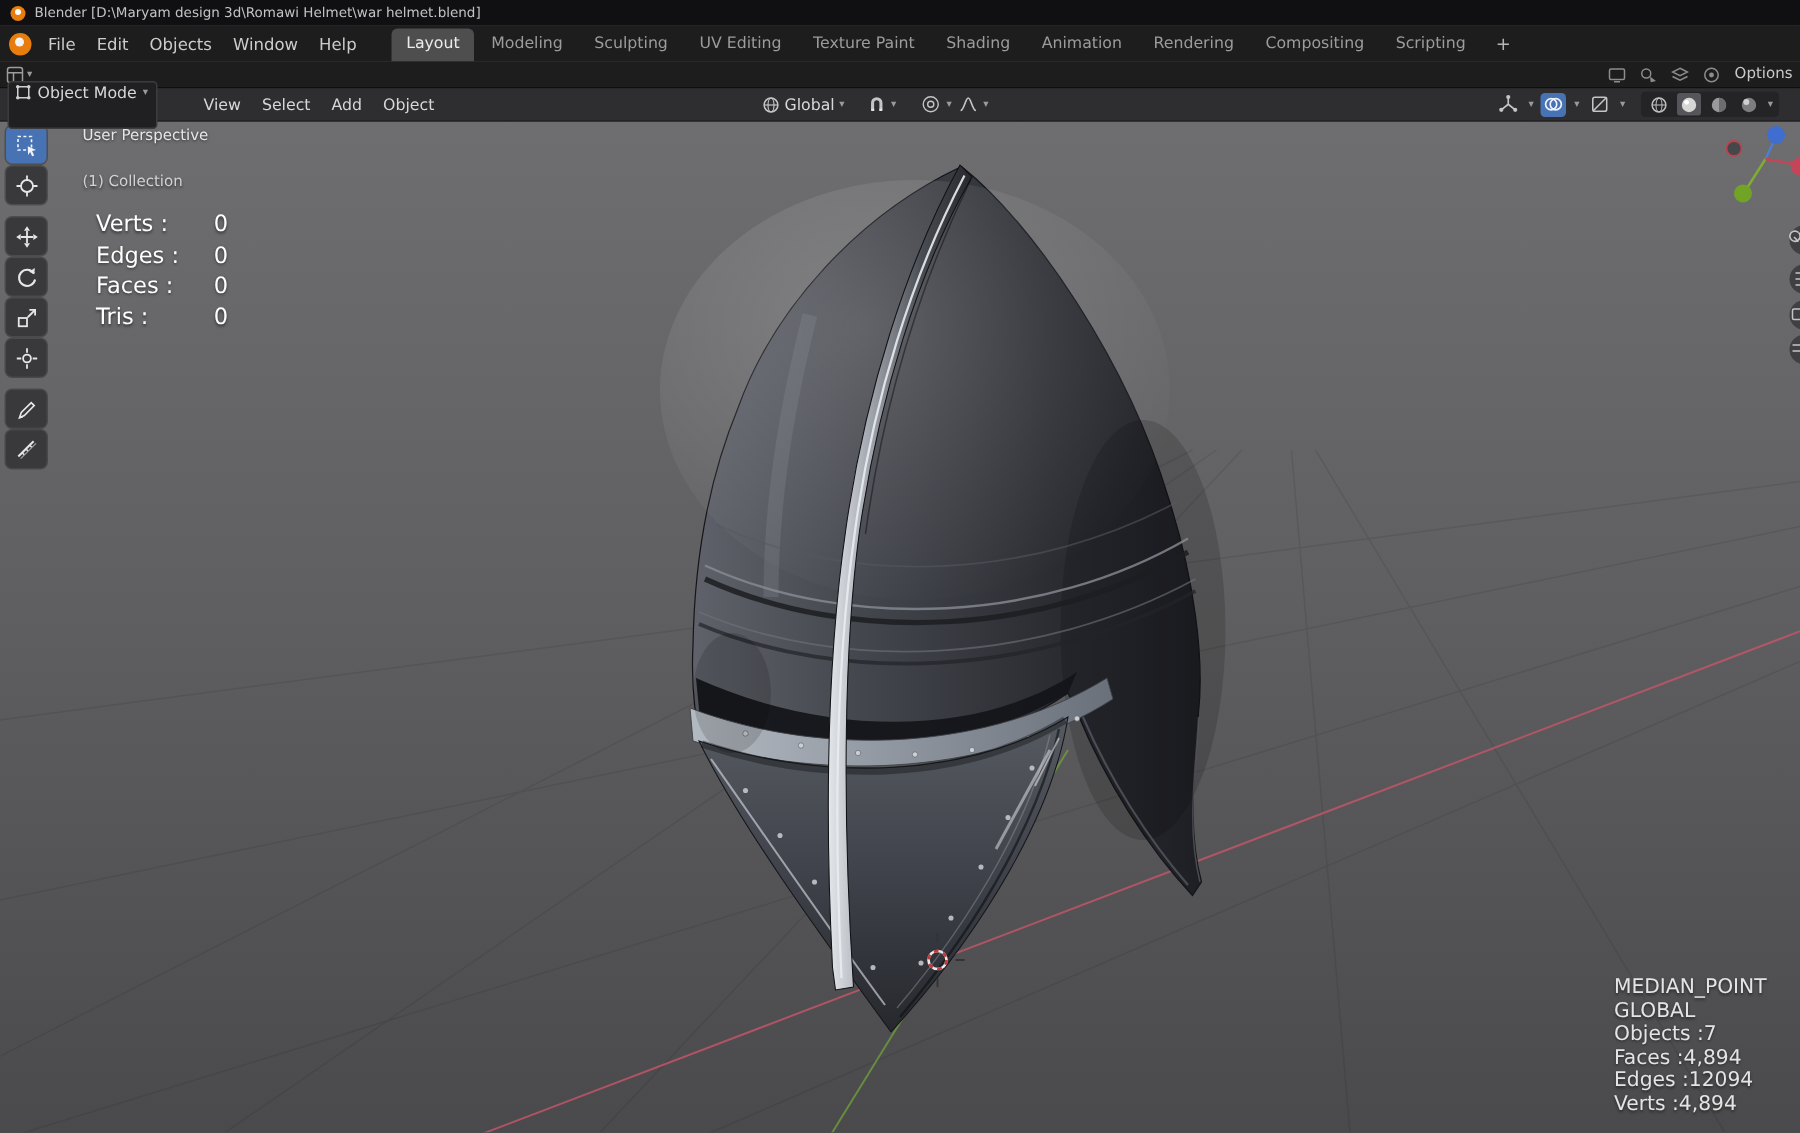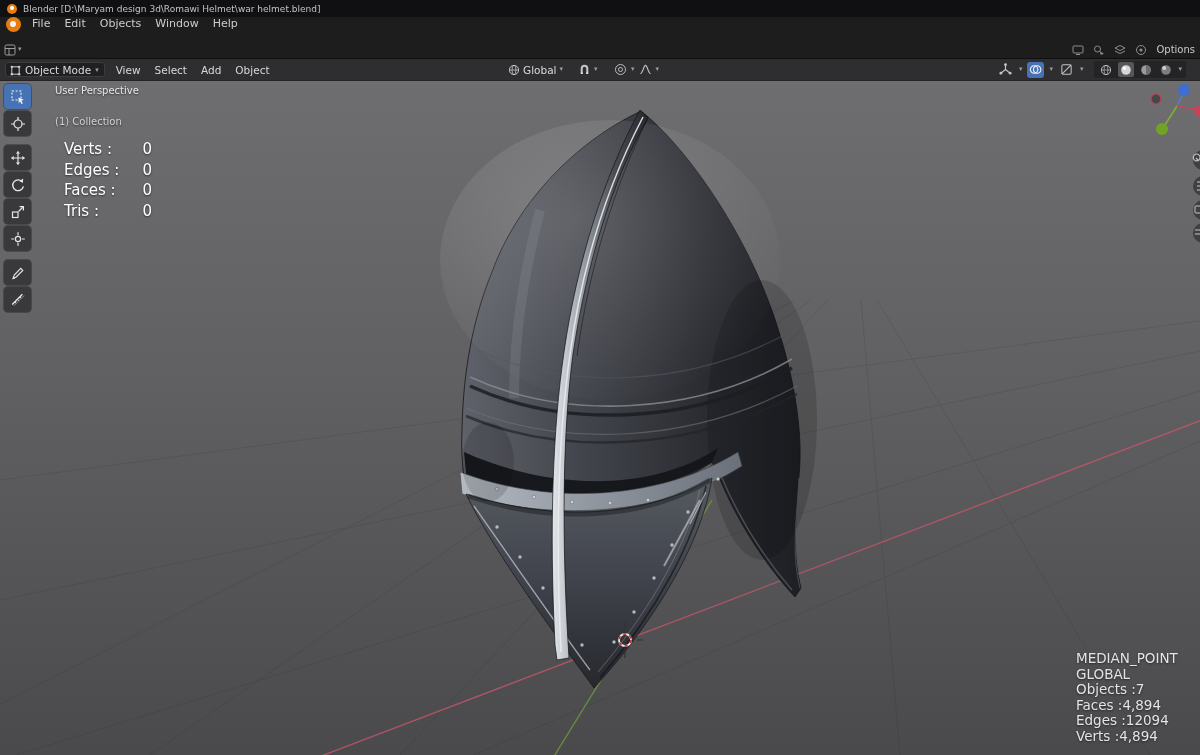--- a/index.html
+++ b/index.html
@@ -9,42 +9,42 @@
     -webkit-font-smoothing:antialiased;
   }
   
   .titlebar{position:absolute;top:0;left:0;right:0;height:17px;background:#101012;
     display:flex;align-items:center;gap:6px;padding-left:7px;z-index:10;}
   .blender-dot{width:10px;height:10px;border-radius:50%;background:#e87d0d;position:relative;flex:0 0 auto;}
   .blender-dot:after{content:"";position:absolute;left:3px;top:2.5px;width:4px;height:4px;border-radius:50%;background:#fff;}
   .title-text{font-size:9px;color:#c3c3c3;white-space:nowrap;}
   
   .menubar{position:absolute;top:17px;left:0;right:0;height:24px;background:#1d1d1d;
-    display:flex;align-items:flex-start;z-index:10;}
+    display:flex;align-items:center;z-index:10;}
   .logo2{width:15px;height:15px;border-radius:50%;background:#e87d0d;margin:0 4px 0 6px;position:relative;flex:0 0 auto;}
   .logo2:after{content:"";position:absolute;left:4px;top:3.5px;width:6px;height:6px;border-radius:50%;background:#f4f4f4;}
   .menu-item{font-size:11px;color:#cccccc;padding:0 7px;cursor:default;}
   .tabs{display:flex;align-items:flex-end;height:100%;margin-left:16px;}
   .tab{font-size:10.5px;color:#9c9c9c;padding:4px 10px 6px;border-radius:4px 4px 0 0;margin-right:1px;white-space:nowrap;}
   .tab.active{background:#4e4e4e;color:#ececec;}
   .tab-add{font-size:12px;color:#b5b5b5;padding:3px 9px 5px;}
   
   .scenebar{position:absolute;top:41px;left:0;right:0;height:17px;background:#1d1d1d;
     border-bottom:1px solid #0f0f0f;display:flex;align-items:center;z-index:10;}
   .sb-left{display:flex;align-items:center;gap:2px;padding-left:4px;}
   .sb-right{margin-left:auto;display:flex;align-items:center;gap:9px;padding-right:5px;}
   .sb-ico{display:flex;align-items:center;opacity:.8;}
   .chev{font-size:7px;color:#9a9a9a;line-height:1;}
   .options-label{font-size:10px;color:#c9c9c9;}
   
   .vpheader{position:absolute;top:59px;left:0;right:0;height:21px;background:#2e2e30;
     border-bottom:1px solid #232325;display:flex;align-items:center;z-index:10;
     font-size:10.5px;color:#d8d8d8;}
   .mode-select{display:flex;align-items:center;gap:4px;background:#202022;border:1px solid #3c3c3e;
-    border-radius:3px;padding:1px 5px 0 4px;margin:0 4px 0 5px;}
+    border-radius:3px;padding:1px 5px 17px 4px;margin:0 24px 0 5px;}
   .vp-menu{padding:0 7px;}
   .orient{position:absolute;left:508px;top:0;height:21px;display:flex;align-items:center;gap:3px;}
   .snapgrp{position:absolute;left:578px;top:0;height:21px;display:flex;align-items:center;gap:3px;}
   .propgrp{position:absolute;left:614px;top:0;height:21px;display:flex;align-items:center;gap:4px;}
   .vph-right{position:absolute;right:14px;top:0;height:21px;display:flex;align-items:center;gap:5px;}
   .vph-ic{display:flex;align-items:center;justify-content:center;width:17px;height:16px;border-radius:3px;}
   .vph-ic.active-blue{background:#4772b3;}
   .shading{display:flex;align-items:center;gap:4px;background:#242426;border-radius:3px;padding:1px 4px;margin-left:6px;}
   .sph{display:flex;align-items:center;justify-content:center;width:16px;height:15px;border-radius:2px;}
   .sph.active{background:#55555a;}
@@ -78,20 +78,33 @@
   <span class="title-text">Blender [D:\Maryam design 3d\Romawi Helmet\war helmet.blend]</span>
 </div>
 
 <div class="menubar">
   <span class="logo2"></span>
   <span class="menu-item">File</span>
   <span class="menu-item">Edit</span>
   <span class="menu-item">Objects</span>
   <span class="menu-item">Window</span>
   <span class="menu-item">Help</span>
+  <div class="tabs">
+    <span class="tab active">Layout</span>
+    <span class="tab">Modeling</span>
+    <span class="tab">Sculpting</span>
+    <span class="tab">UV Editing</span>
+    <span class="tab">Texture Paint</span>
+    <span class="tab">Shading</span>
+    <span class="tab">Animation</span>
+    <span class="tab">Rendering</span>
+    <span class="tab">Compositing</span>
+    <span class="tab">Scripting</span>
+    <span class="tab-add">+</span>
+  </div>
 </div>
 
 <div class="scenebar">
   <div class="sb-left">
     <span class="sb-ico">
       <svg width="12" height="12" viewBox="0 0 12 12">
           <rect x="1" y="1" width="10" height="10" rx="1.5" fill="none" stroke="#bdbdbd" stroke-width="1"></rect>
           <path d="M1 4.5 h10 M5 4.5 V11" stroke="#bdbdbd" stroke-width="1"></path>
         </svg>
     </span>

